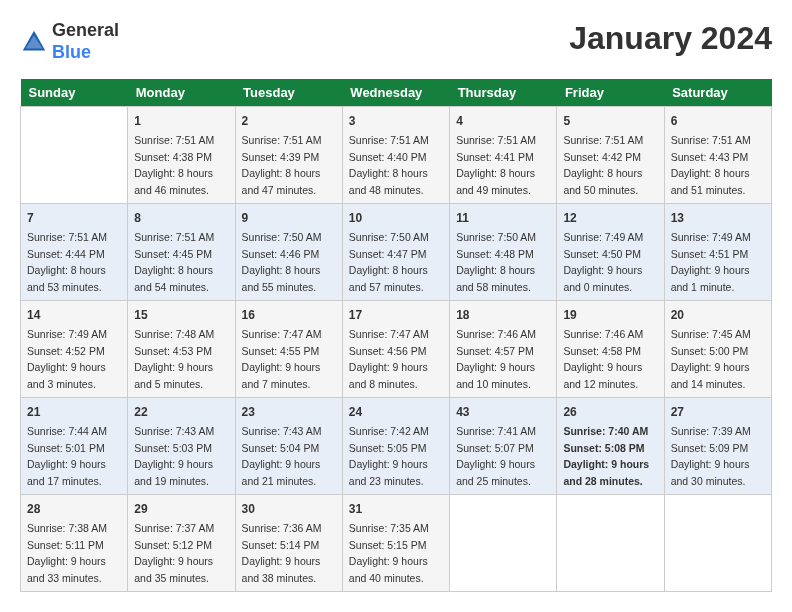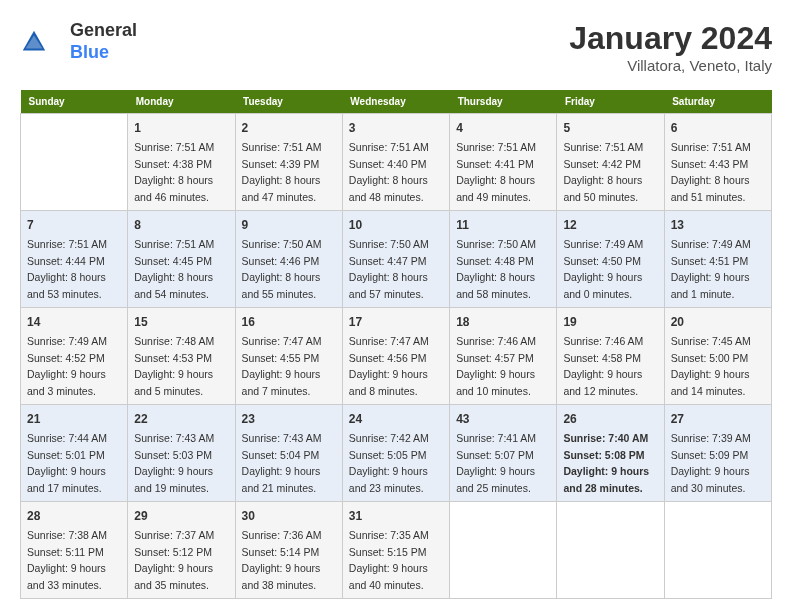--- a/index.html
+++ b/index.html
@@ -12,21 +12,21 @@
     }
     .header {
       display: flex;
       justify-content: space-between;
       align-items: flex-start;
       margin-bottom: 16px;
     }
     .logo {
       display: flex;
       align-items: center;
-      gap: 22px;
+      gap: 4px;
     }
     .logo-text {
       font-size: 18px;
       font-weight: bold;
       line-height: 1.2;
     }
     .logo-general { color: #333; }
     .logo-blue { color: #3b82f6; }
     .logo-icon {
       width: 28px;
@@ -43,25 +43,25 @@
     .location {
       font-size: 15px;
       color: #555;
     }
     table {
       width: 100%;
       border-collapse: collapse;
       font-size: 11px;
     }
     thead tr th {
-      background-color: #4d7c0f;
+      background-color: #15803d;
       color: #fff;
       text-align: left;
       padding: 6px 8px;
-      font-size: 10px;
+      font-size: 13px;
       font-weight: bold;
     }
     tbody tr td {
       border: 1px solid #ccc;
       vertical-align: top;
       padding: 5px 6px;
       width: 107px;
       min-height: 80px;
       color: #333;
       line-height: 1.5;
@@ -96,21 +96,20 @@
       <polygon points="15,3 27,24 3,24" fill="#1a5fb4"></polygon>
       <polygon points="15,8 24,22 6,22" fill="#fff" opacity="0.3"></polygon>
     </svg>
     <div class="logo-text">
       <span class="logo-general">General</span><br>
       <span class="logo-blue">Blue</span>
     </div>
   </div>
   <div class="title-block">
     <div class="month-title">January 2024</div>
-    <div class="location">Villatora, Veneto, Italy</div>
   </div>
 </div>
 
 <table>
   <thead>
     <tr>
       <th>Sunday</th>
       <th>Monday</th>
       <th>Tuesday</th>
       <th>Wednesday</th>

